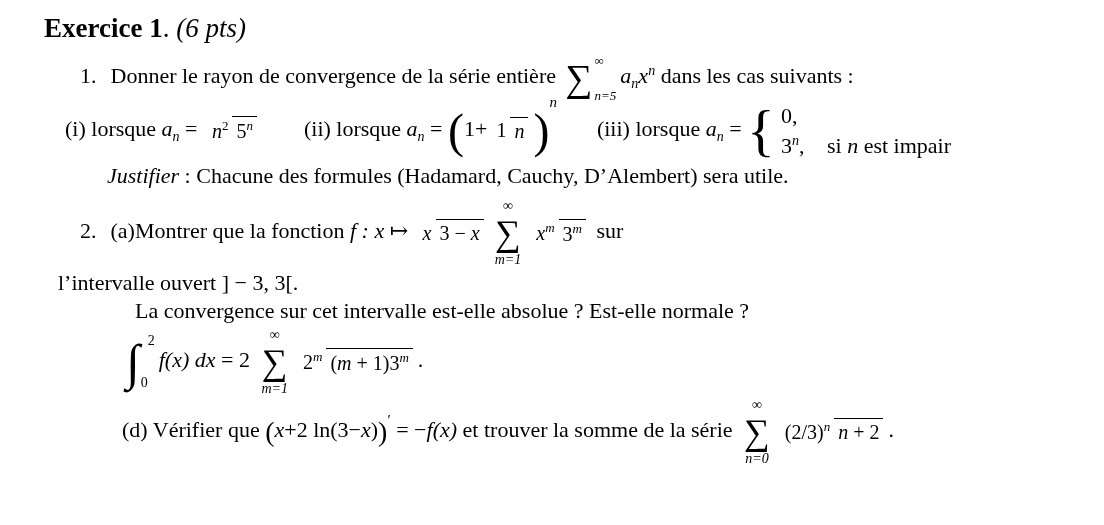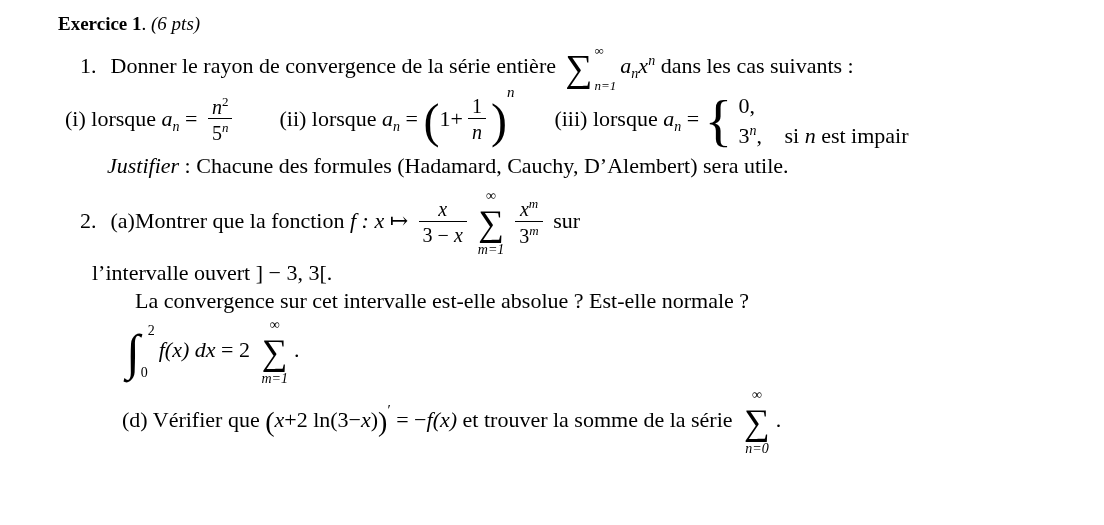--- a/index.html
+++ b/index.html
@@ -6,32 +6,32 @@
   body {
     width:1104px; height:525px; overflow:hidden;
     background:#ffffff; color:#000000;
     font-family:"Liberation Serif","DejaVu Serif","DejaVu Sans",serif;
     font-size:22px;
   }
   .b  { font-weight:700; }
   .mi { font-style:italic; }
   sup, sub { font-size:14px; line-height:1; }
   .line { line-height:1.25; }
-  .title { padding-top:12px; margin-left:58px; font-size:19px; }
+  .title { padding-top:12px; margin-left:44px; font-size:27px; }
   .q1   { margin-left:80px;  margin-top:8px; }
   .cases{ margin-left:65px;  margin-top:0px; }
   .ind  { margin-left:107px; margin-top:2px; }
   .q2a  { margin-left:80px;  margin-top:10px; }
-  .a2   { margin-left:92px; margin-top:2px; }
+  .a2   { margin-left:58px; margin-top:2px; }
   .bline{ margin-left:135px; margin-top:0; }
   .cline{ margin-left:122px; margin-top:4px; }
   .dline{ margin-left:122px; margin-top:2px; }
   .qnum { margin-right:14px; }
 
-  .frac { display:inline-flex; flex-direction:column; align-items:center;
+  .frac { display:inline-flex; align-items:center;
           vertical-align:middle; margin:0 5px; font-size:20px; line-height:1.15; }
   .fnum { padding:0 4px; }
   .fden { border-top:1.5px solid #000; padding:2px 4px; }
   .frac sup { font-size:13px; }
 
   .sumi { display:inline-flex; align-items:center; vertical-align:middle; margin:0 4px; }
   .sig  { font-size:38px; line-height:1; }
   .sumi-lims { display:inline-flex; flex-direction:column; justify-content:space-between;
                height:48px; font-size:13px; line-height:1; margin-left:2px; }
 
@@ -61,21 +61,21 @@
 <body>
 
 <div>
 
   <div class="line title"><span class="b">Exercice 1</span><span>. </span><span class="mi">(6 pts)</span></div>
 
   <div class="line q1"><span class="qnum">1.</span><span>Donner le rayon de convergence de la série entière </span><span class="sumi">
         <span class="sig">∑</span>
         <span class="sumi-lims">
           <span>∞</span>
-          <span class="mi">n=1</span>
+          <span class="mi">n=5</span>
         </span>
       </span><span class="mi">a</span><sub class="mi">n</sub><span class="mi">x</span><sup class="mi">n</sup><span> dans les cas suivants :</span></div>
 
   <div class="line cases"><span><span>(i) lorsque </span><span class="mi">a</span><sub class="mi">n</sub><span> = </span><span class="frac">
           <span class="fnum"><span class="mi">n</span><sup>2</sup></span>
           <span class="fden"><span>5</span><sup class="mi">n</sup></span>
         </span></span><span class="case2"><span>(ii) lorsque </span><span class="mi">a</span><sub class="mi">n</sub><span> = </span><span class="bigp">(</span><span>1+</span><span class="frac">
           <span class="fnum">1</span>
           <span class="fden mi">n</span>
         </span><span class="bigp">)</span><sup class="bigexp mi">n</sup></span><span class="case3"><span>(iii) lorsque </span><span class="mi">a</span><sub class="mi">n</sub><span> = </span><span class="brace">{</span><span class="ctbl">
@@ -109,21 +109,27 @@
   <div class="line cline"><span class="intg">
         <span class="int-sign">∫</span>
         <span class="int-lims">
           <span class="int-top">2</span>
           <span>0</span>
         </span>
       </span><span class="mi">f(x) dx</span><span> = 2 </span><span class="sumd">
         <span>∞</span>
         <span class="sig">∑</span>
         <span class="mi">m=1</span>
+      </span><span class="frac">
+        <span class="fnum"><span>2</span><sup class="mi">m</sup></span>
+        <span class="fden"><span>(</span><span class="mi">m</span><span> + 1)3</span><sup class="mi">m</sup></span>
       </span><span>.</span></div>
 
   <div class="line dline"><span>(d) Vérifier que </span><span class="medp">(</span><span class="mi">x</span><span>+2 ln(3−</span><span class="mi">x</span><span>)</span><span class="medp">)</span><span class="prime">′</span><span> = −</span><span class="mi">f(x)</span><span> et trouver la somme de la série </span><span class="sumd">
         <span>∞</span>
         <span class="sig">∑</span>
         <span class="mi">n=0</span>
+      </span><span class="frac">
+        <span class="fnum"><span>(2/3)</span><sup class="mi">n</sup></span>
+        <span class="fden"><span class="mi">n</span><span> + 2</span></span>
       </span><span>.</span></div>
 
 </div>
 
 </body></html>

